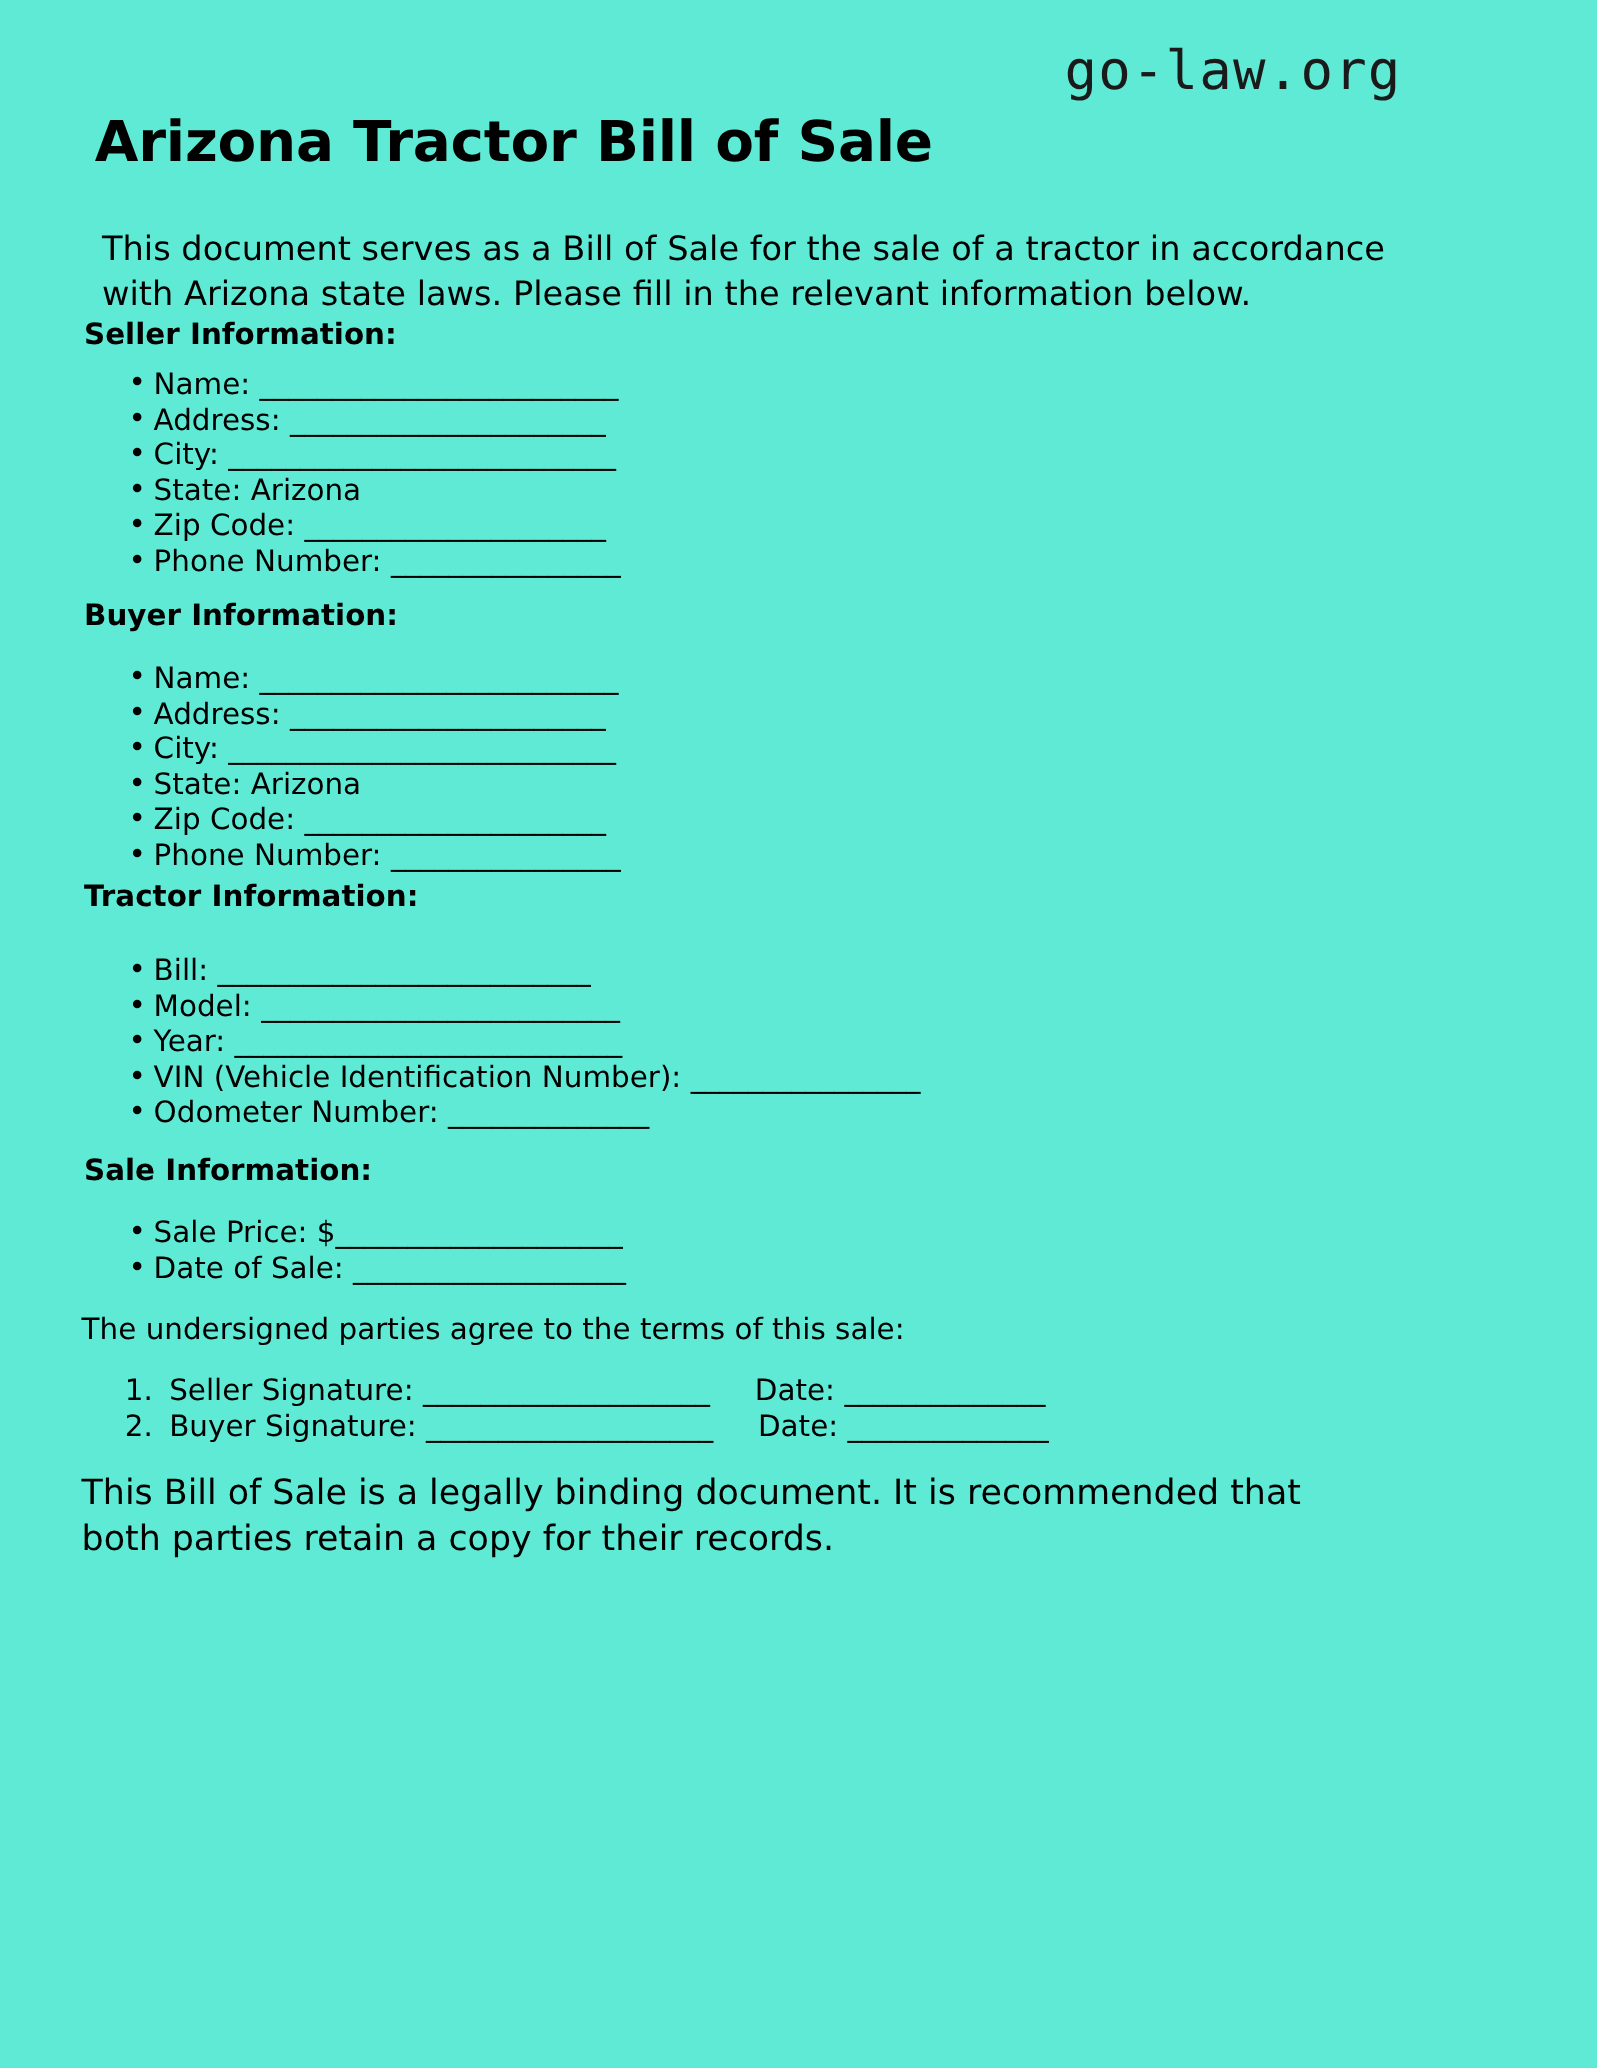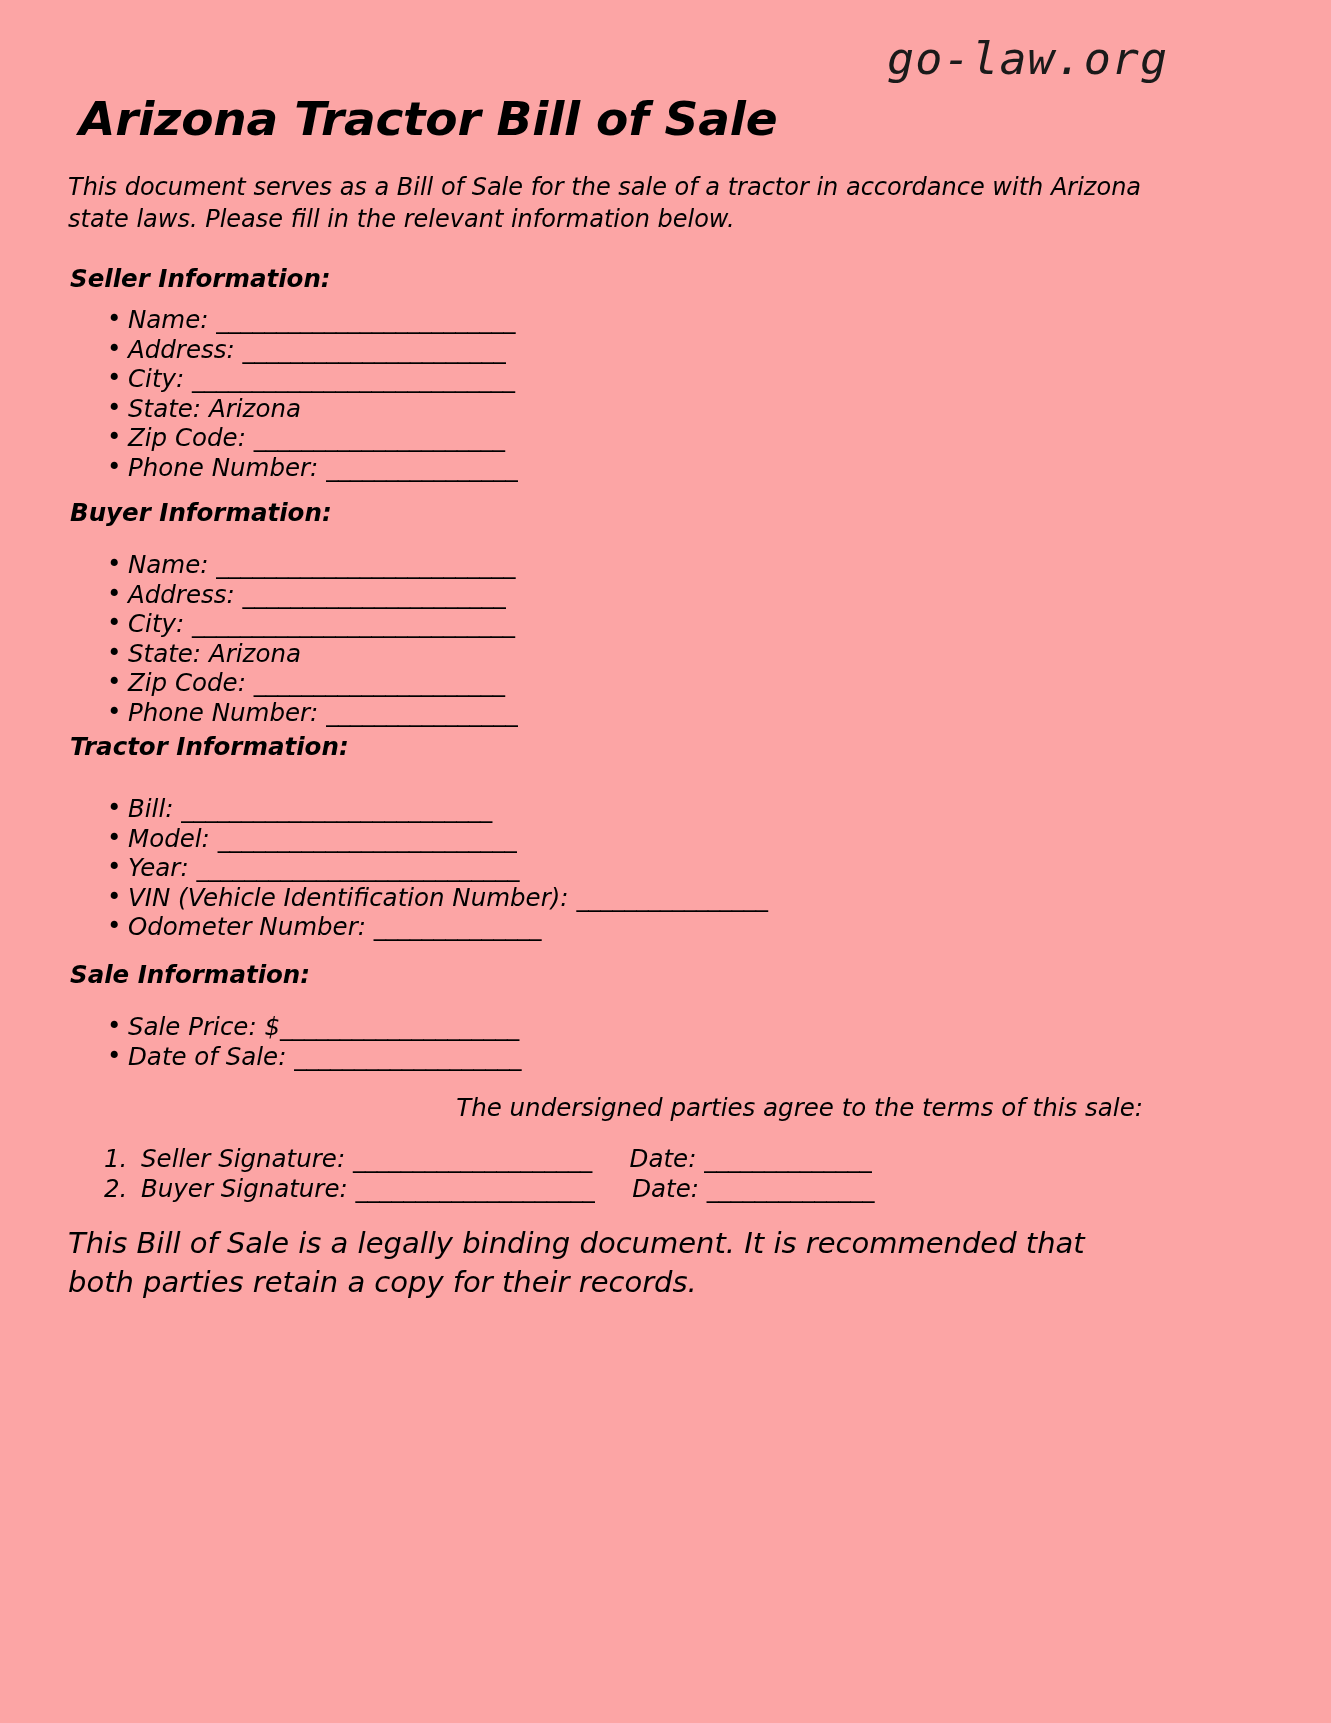--- a/index.html
+++ b/index.html
@@ -14,24 +14,23 @@
     color: #000000;
     position: relative;
     overflow: hidden;
   }
 
   .page {
     position: absolute;
     left: 0; top: 0;
     width: 1331px;
     height: 1723px;
-    background: #fca5a5;
+    background: #5eead4;
     box-sizing: border-box;
     padding: 0;
-    font-style: italic;
   }
 
   .content {
     position: absolute;
     left: 68px;
     top: 0;
     width: 1110px;
   }
 
   
@@ -59,23 +58,23 @@
     margin: 11px;
     color: #000;
   }
 
   
   .intro-para {
     position: absolute;
     left: 0;
     top: 172px;
     width: 1075px;
-    font-size: 24px;
+    font-size: 28px;
     line-height: 1.33;
-    margin: 0;
+    margin: 17px;
   }
 
   .section-head {
     position: absolute;
     left: 2px;
     font-size: 24.5px;
     font-weight: bold;
     margin: 0;
     line-height: 1.2;
   }
@@ -269,21 +268,21 @@
         <span class="bullet">•</span>
         <span>Sale Price: $</span><span class="blank">____________________</span>
       </li>
       <li>
         <span class="bullet">•</span>
         <span>Date of Sale:</span>
         <span class="blank">___________________</span>
       </li>
     </ul>
 
-    <p class="agree-para" style="top:1092px;text-align:right;">The undersigned parties agree to the terms of this sale:</p>
+    <p class="agree-para" style="top:1092px;">The undersigned parties agree to the terms of this sale:</p>
 
     <ol class="ol-list" style="top:1144px; left:36px;">
       <li>
         <span class="num">1.</span>
         <span>Seller Signature:</span>
         <span class="blank">____________________</span>
         <span class="sig-gap"></span>
         <span>Date:</span>
         <span class="blank">______________</span>
       </li>

